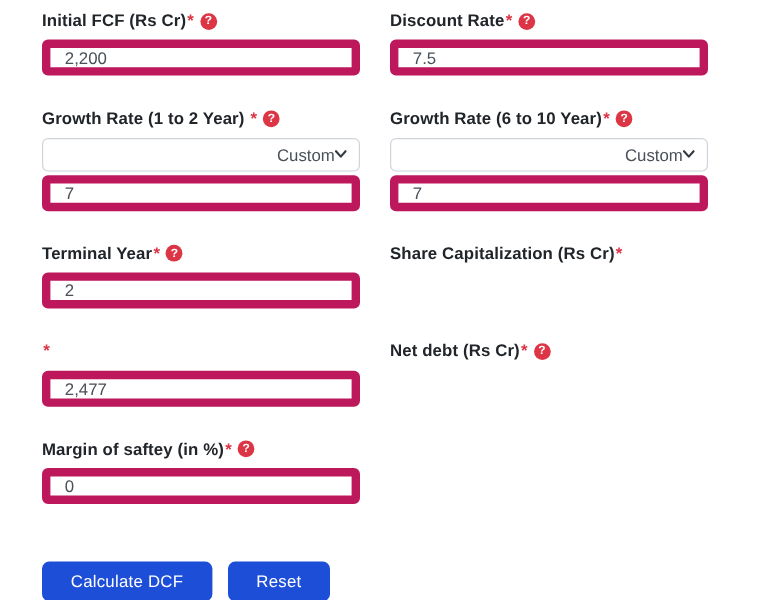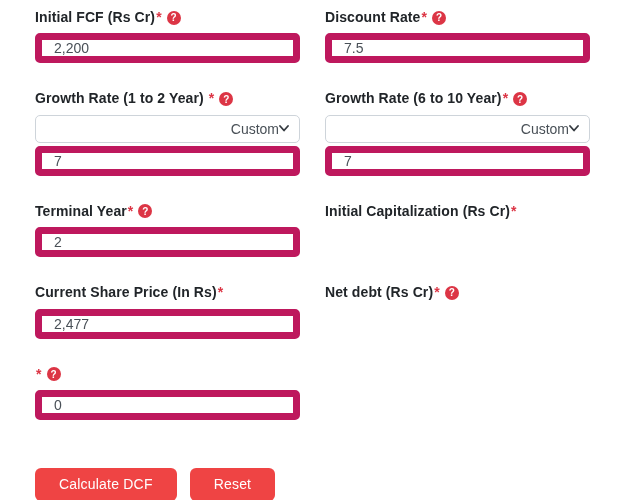--- a/index.html
+++ b/index.html
@@ -74,21 +74,21 @@
     margin-bottom: 3px;
   }
   .select-box .chev { display: inline-flex; align-items: center; }
 
   .btn-row {
     display: flex;
     gap: 13px;
     margin-top: 20px;
   }
   .btn {
-    background: #ef4444;
+    background: #1d4ed8;
     color: #ffffff;
     border: none;
     border-radius: 6px;
     height: 33px;
     padding: 0 24px;
     font-size: 14px;
     font-family: "Liberation Sans", "DejaVu Sans", sans-serif;
     cursor: pointer;
     letter-spacing: .2px;
   }
@@ -169,43 +169,43 @@
       <div class="field-label">
         <span>Terminal Year</span>
           <span class="req">*</span>
         <span class="help-icon">?</span>
       </div>
       <input class="text-input" type="text" value="2" style="">
     </div>
 
     <div class="field-group">
       <div class="field-label">
-        <span>Initial Capitalization (Rs Cr)</span>
-          <span class="req">*</span>
-      </div>
-    </div>
-
-    <div class="field-group">
-      <div class="field-label">
-        <span>Current Share Price (In Rs)</span>
+        <span>Share Capitalization (Rs Cr)</span>
+          <span class="req">*</span>
+      </div>
+    </div>
+
+    <div class="field-group">
+      <div class="field-label">
           <span class="req">*</span>
       </div>
       <input class="text-input" type="text" value="2,477" style="">
     </div>
 
     <div class="field-group">
       <div class="field-label">
         <span>Net debt (Rs Cr)</span>
           <span class="req">*</span>
         <span class="help-icon">?</span>
       </div>
     </div>
 
     <div class="field-group">
       <div class="field-label">
+        <span>Margin of saftey (in %)</span>
           <span class="req">*</span>
         <span class="help-icon">?</span>
       </div>
       <input class="text-input" type="text" value="0" style="">
     </div>
 
     <div></div>
   </div>
 
   <div class="btn-row">

